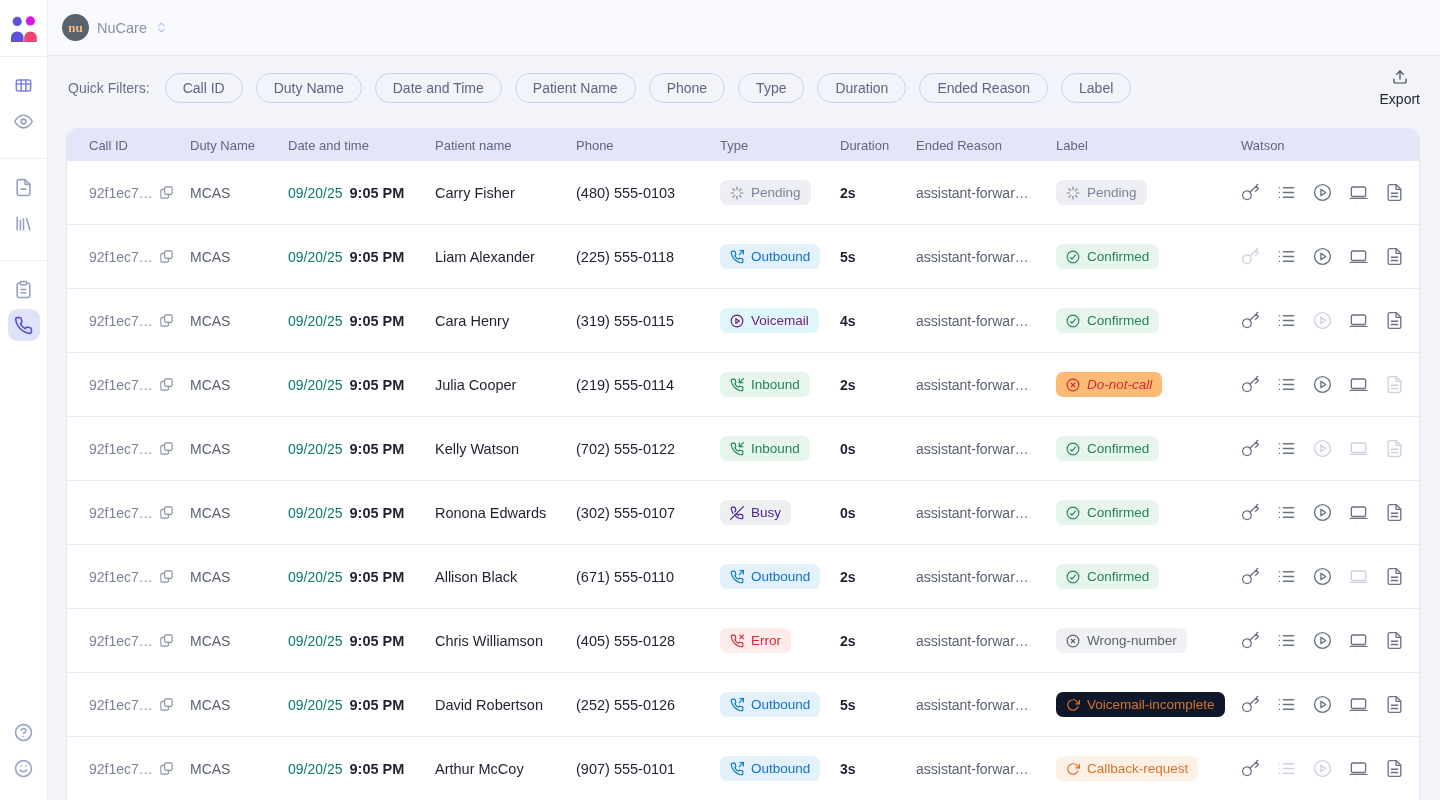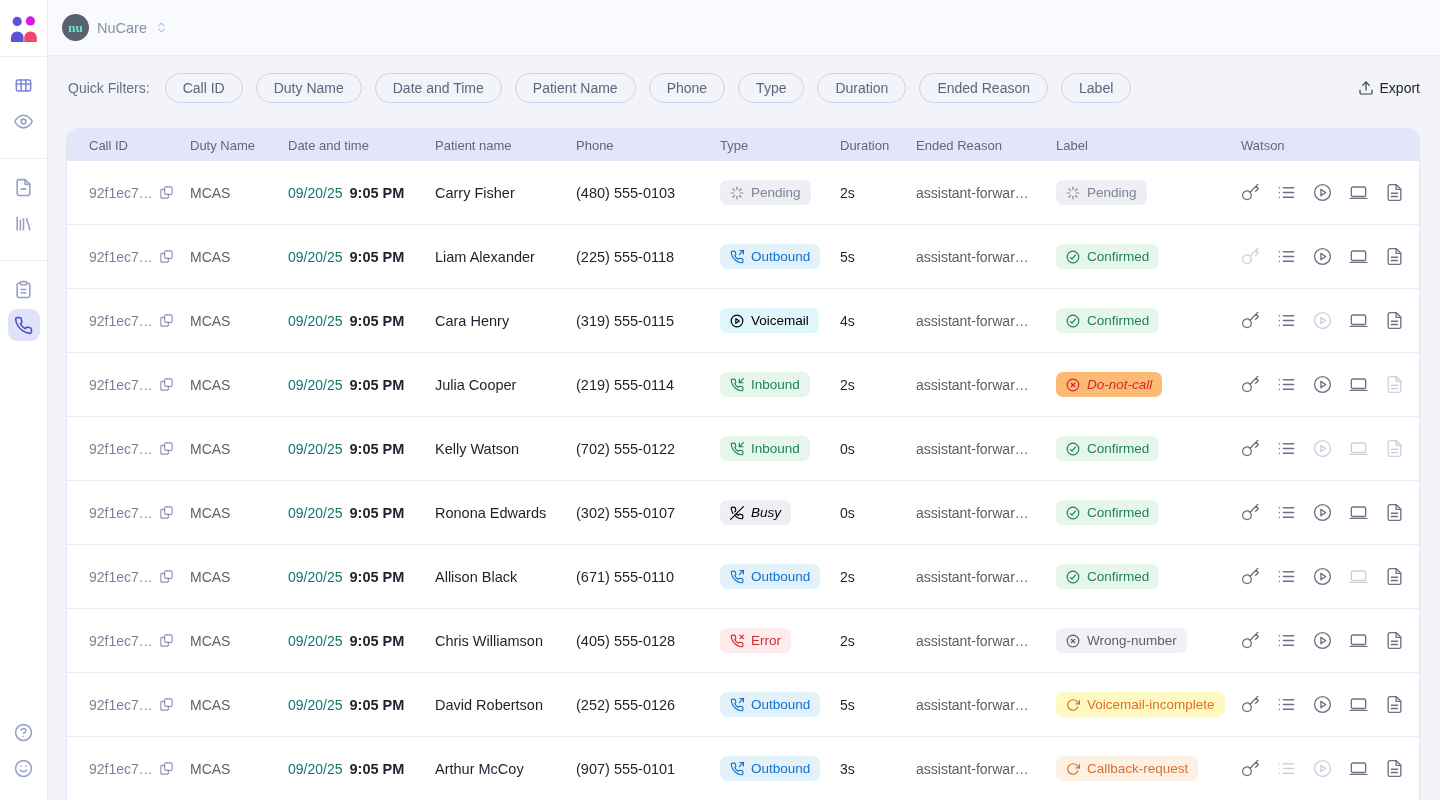--- a/index.html
+++ b/index.html
@@ -22,67 +22,67 @@
   .side-bottom .side-btn { color:#9aa1c8; }
 
   
   svg.icon { fill:none; stroke:currentColor; stroke-width:2; stroke-linecap:round; stroke-linejoin:round; }
 
   
   .main { flex:1; display:flex; flex-direction:column; min-width:0; }
 
   .topbar { height:56px; background:#f9fafd; border-bottom:1px solid #e7e9f4; display:flex; align-items:center; padding-left:14px; flex-shrink:0; }
   .workspace { display:flex; align-items:center; gap:8px; cursor:pointer; }
-  .ws-avatar { width:27px; height:27px; border-radius:50%; background:#59616f; color:#5eead4; display:flex; align-items:center; justify-content:center; font-family:"Liberation Serif","DejaVu Serif",serif; font-weight:bold; font-size:13px; }
+  .ws-avatar { width:27px; height:27px; border-radius:50%; background:#59616f; color:#fdba74; display:flex; align-items:center; justify-content:center; font-family:"Liberation Serif","DejaVu Serif",serif; font-weight:bold; font-size:13px; }
   .ws-name { color:#8b8fa3; font-size:14.5px; }
   .ws-chevrons { width:13px; height:13px; color:#b4baee; }
   .tab { align-self:flex-end; margin-left:19px; margin-bottom:-1px; height:41px; background:#ffffff; border:1px solid #dcdff7; border-bottom:none; border-radius:13px 13px 0 0; display:flex; align-items:center; gap:10px; padding:0 14px 0 16px; cursor:pointer; position:relative; z-index:2; }
   .tab-phone { width:17px; height:17px; color:#21242e; }
   .tab-label { font-size:15px; font-weight:500; color:#21242e; }
   .tab-close { width:16px; height:16px; color:#a9b0e9; cursor:pointer; stroke-width:1.8; }
 
   
   .filters { height:64px; display:flex; align-items:center; padding:0 20px 0 20px; gap:13px; flex-shrink:0; }
   .filters-label { font-size:14px; color:#6a7089; margin-right:2px; white-space:nowrap; }
   .chip { height:30px; padding:0 17px; border-radius:15px; border:1px solid #ccd1f0; background:transparent; color:#5e6580; font-size:14px; font-family:inherit; cursor:pointer; white-space:nowrap; }
   .flex-spacer { flex:1; }
-  .export-btn { display:flex; align-items:center; gap:6px; border:none; background:transparent; font-family:inherit; font-size:14px; font-weight:500; color:#23262f; cursor:pointer; }
+  .export-btn { display:flex; align-items:center; gap:6px; border:none; background:transparent; font-family:inherit; font-size:14px; font-weight:500; color:#23262f; cursor:pointer;flex-direction:column; }
   .export-btn svg { width:16px; height:16px; color:#3a3f4a; stroke-width:1.8; }
 
   
   .table-wrap { margin:8px 20px 0 18px; background:#ffffff; border:1px solid #e2e5f3; border-bottom:none; border-radius:12px 12px 0 0; overflow:hidden; height:680px; }
   .thead, .tr { display:grid; grid-template-columns:101px 98px 147px 141px 144px 120px 76px 140px 185px 1fr; align-items:center; padding-left:22px; }
   .thead { height:32px; background:#e3e5f8; }
   .th { font-size:13px; color:#61677f; font-weight:400; }
   .tr { height:64px; background:#ffffff; border-bottom:1px solid #e9ebf7; }
   .td { font-size:14px; min-width:0; }
 
   .cell-id { display:flex; align-items:center; gap:6px; color:#7d8399; }
   .copy-btn { border:none; background:transparent; color:#8a90a8; cursor:pointer; display:flex; padding:0; }
   .copy-btn svg { width:15px; height:15px; stroke-width:1.8; }
   .cell-duty { color:#596070; }
   .cell-datetime { display:flex; gap:7px; align-items:baseline; white-space:nowrap; }
   .dt-date { color:#0f766e; }
   .dt-time { color:#1d2130; font-weight:600; font-size:14.5px; }
   .cell-patient, .cell-phone { color:#1d2130; font-weight:500; font-size:14.5px; white-space:nowrap; }
-  .cell-duration { color:#1d2130; font-weight:400; }
+  .cell-duration { color:#1d2130; font-weight:700; }
   .cell-reason { color:#596070; overflow:hidden; white-space:nowrap; }
 
   .badge { display:inline-flex; align-items:center; gap:7px; padding:5px 10px; border-radius:7px; font-size:13.5px; font-weight:500; white-space:nowrap; }
   .badge svg { width:14px; height:14px; flex-shrink:0; }
   .badge-pending            { background:#edeff4; color:#7d8395; }
   .badge-outbound           { background:#e3f1fb; color:#0d74ce; }
-  .badge-voicemail          { background:#dff6fb; color:#000000; }
+  .badge-voicemail          { background:#dff6fb; color:#701a75; }
   .badge-inbound            { background:#e6f6ec; color:#218358; }
-  .badge-busy               { background:#edeff3; color:#000000;font-style:italic; }
+  .badge-busy               { background:#edeff3; color:#4c1d95; }
   .badge-error              { background:#feebec; color:#ce2c31; }
   .badge-confirmed          { background:#e6f6ec; color:#218358; }
   .badge-do-not-call        { background:#fdba74; color:#ce2c31;font-style:italic; }
   .badge-wrong-number       { background:#f0f1f4; color:#5d6168; }
-  .badge-voicemail-incomplete { background:#fef9c3; color:#d9712a; }
+  .badge-voicemail-incomplete { background:#0f172a; color:#d9712a; }
   .badge-callback-request     { background:#fdf0e5; color:#d9712a; }
 
   .cell-actions { display:flex; align-items:center; gap:17px; }
   .action-btn { border:none; background:transparent; padding:0; color:#6b7286; cursor:pointer; display:flex; }
   .action-btn svg { width:19px; height:19px; stroke-width:1.7; }
   .action-btn.disabled { color:#ccd1e0; cursor:default; }
 </style>
 </head>
 <body>
 

